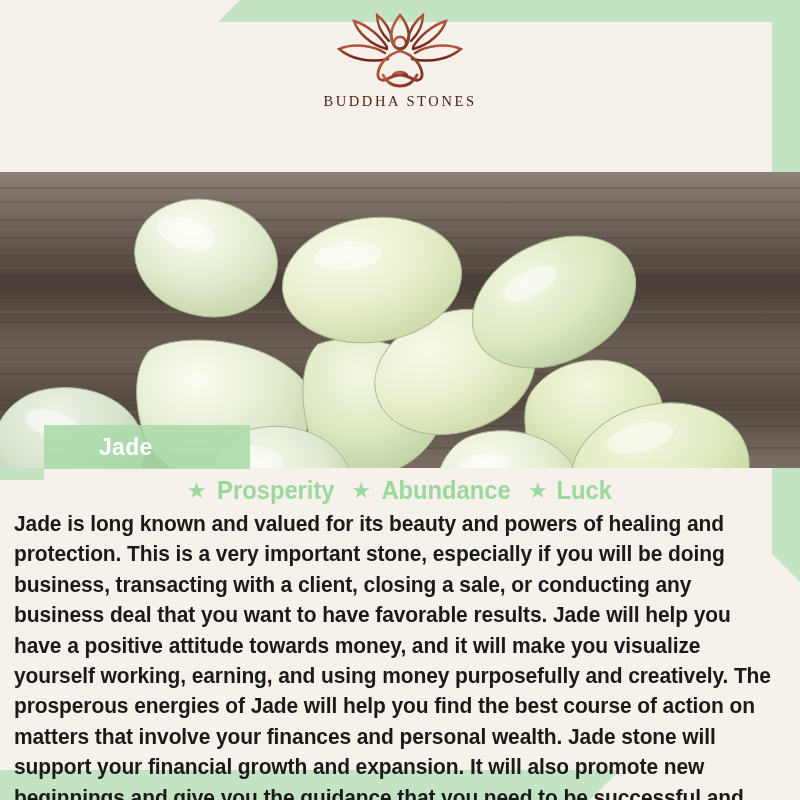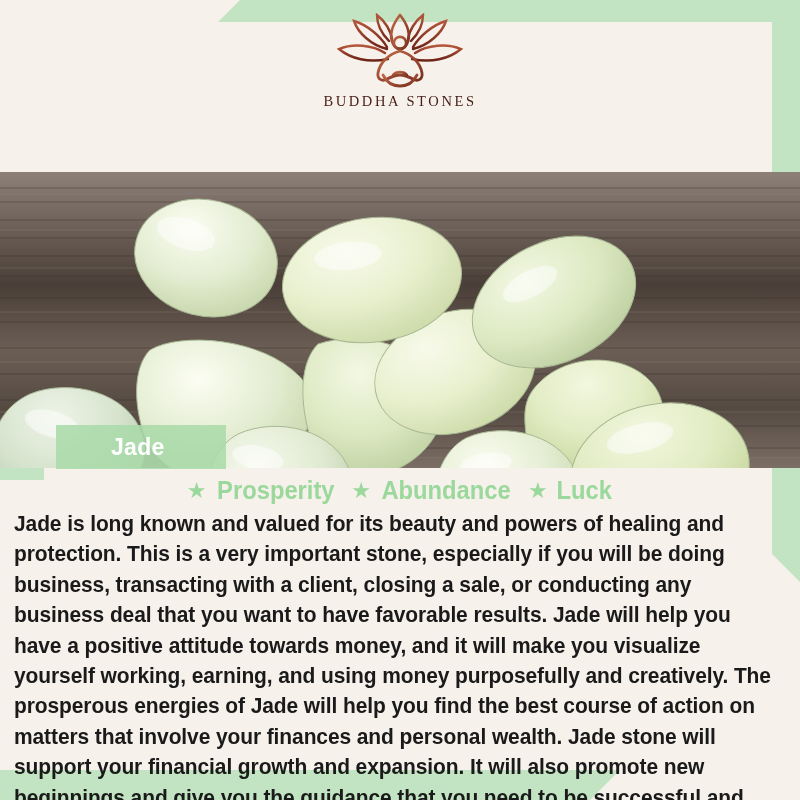--- a/index.html
+++ b/index.html
@@ -85,22 +85,22 @@
 
   
   #photo {
     position:absolute; top:172px; left:0; width:800px; height:296px;
     overflow:hidden; z-index:2;
   }
   #photo svg { display:block; width:800px; height:296px; }
 
   
   #jade-band {
-    position:absolute; top:425px; left:56px;
-    width:170px; height:44px;
+    position:absolute; top:425px; left:44px;
+    width:206px; height:44px;
     background:rgba(170,219,170,0.88);
     display:flex; align-items:center;
     z-index:7;
   }
   #jade-label {
     margin-left:55px;
     font-size:23px; font-weight:bold; color:#ffffff;
     letter-spacing:0.3px;
   }
 

